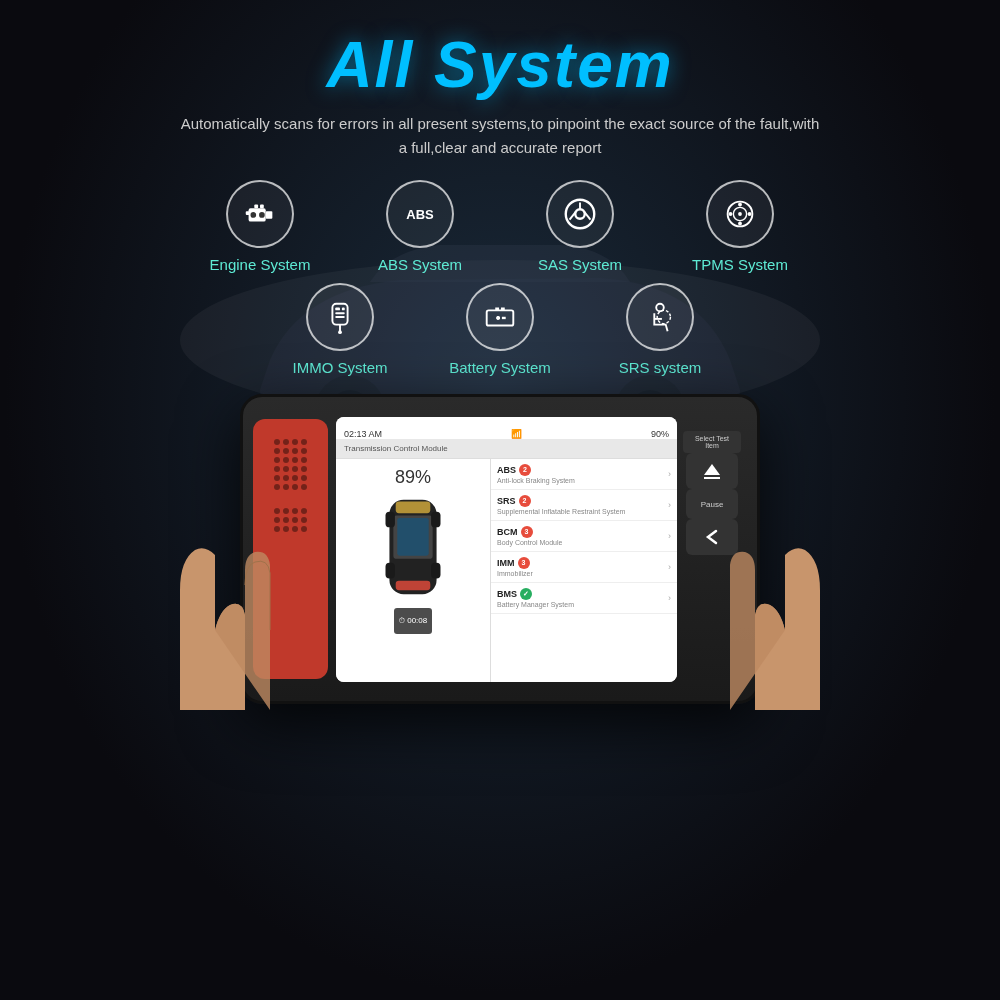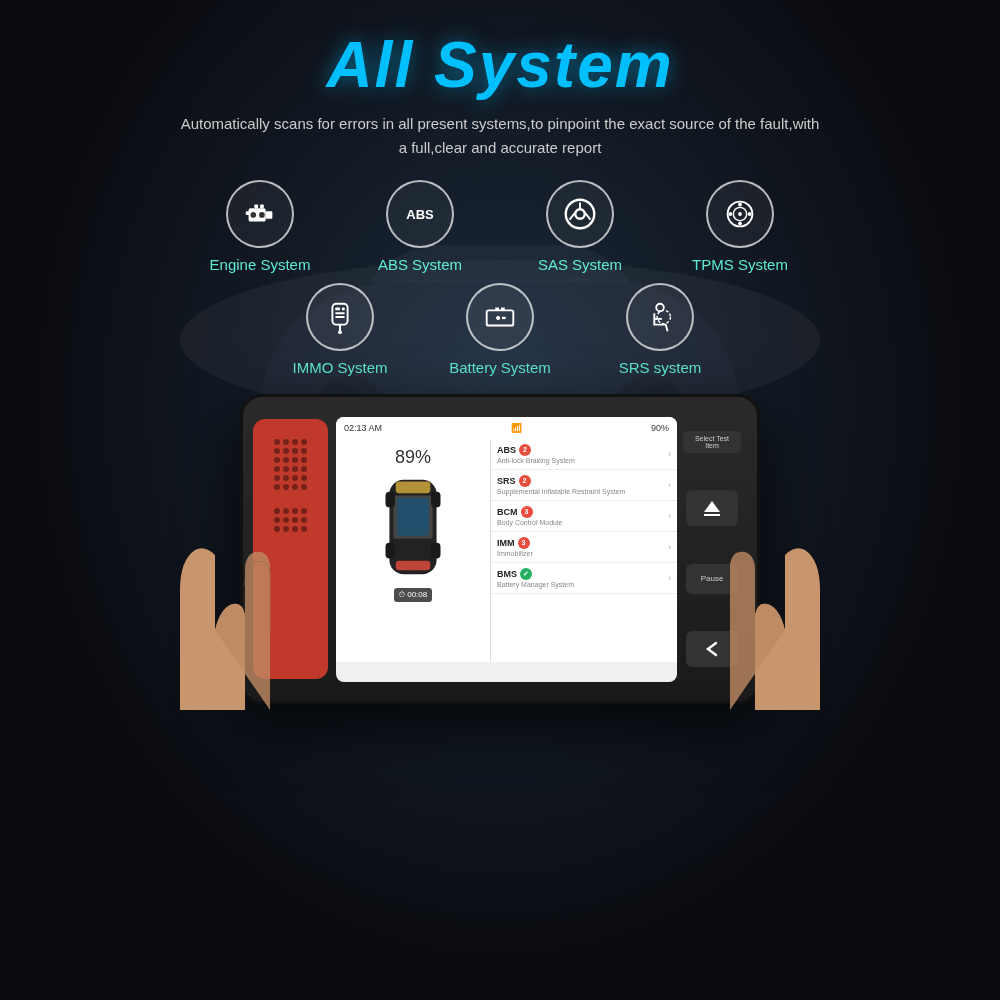--- a/index.html
+++ b/index.html
@@ -176,21 +176,21 @@
       background: #f0f0f0;
       border-radius: 8px;
       overflow: hidden;
       position: relative;
     }
 
     .screen-statusbar {
       background: white;
       height: 22px;
       display: flex;
-      align-items: center;
+      align-items: flex-end;
       padding: 0 8px;
       font-size: 9px;
       color: #333;
       justify-content: space-between;
     }
 
     .screen-header {
       background: #e8e8e8;
       height: 20px;
       display: flex;
@@ -226,21 +226,21 @@
     .car-top-view {
       width: 100px;
       height: 110px;
       margin: 4px auto;
     }
 
     .timer-badge {
       background: rgba(0,0,0,0.7);
       color: white;
       font-size: 8px;
-      padding: 2px 5px;
+      padding: 8px 5px;
       border-radius: 3px;
       margin-top: 2px;
     }
 
     .screen-right {
       flex: 1;
       background: white;
       overflow: hidden;
     }
 
@@ -300,21 +300,20 @@
       color: #aaa;
     }
 
     
     .device-right-panel {
       width: 70px;
       height: 260px;
       display: flex;
       flex-direction: column;
       align-items: center;
-      justify-content: space-between;
       padding: 12px 10px;
       flex-shrink: 0;
     }
 
     .select-test-label {
       font-size: 7px;
       color: #ccc;
       text-align: center;
       background: #333;
       padding: 4px 5px;
@@ -556,20 +555,23 @@
         </div>
 
         <div class="device-screen">
 
           <div class="screen-statusbar">
             <span>02:13 AM</span>
             <span>📶</span>
             <span>90%</span>
           </div>
 
+          <div class="screen-header">
+            <span>Transmission Control Module</span>
+          </div>
 
           <div class="screen-body">
 
             <div class="screen-left">
               <span class="battery-percent">89%</span>
 
               <svg class="car-top-view" viewBox="0 0 100 140">
                 <rect x="20" y="10" width="60" height="120" rx="18" fill="#222"></rect>
                 <rect x="25" y="30" width="50" height="55" rx="4" fill="#444"></rect>
                 <rect x="30" y="33" width="40" height="48" rx="3" fill="#1a5276" opacity="0.8"></rect>

